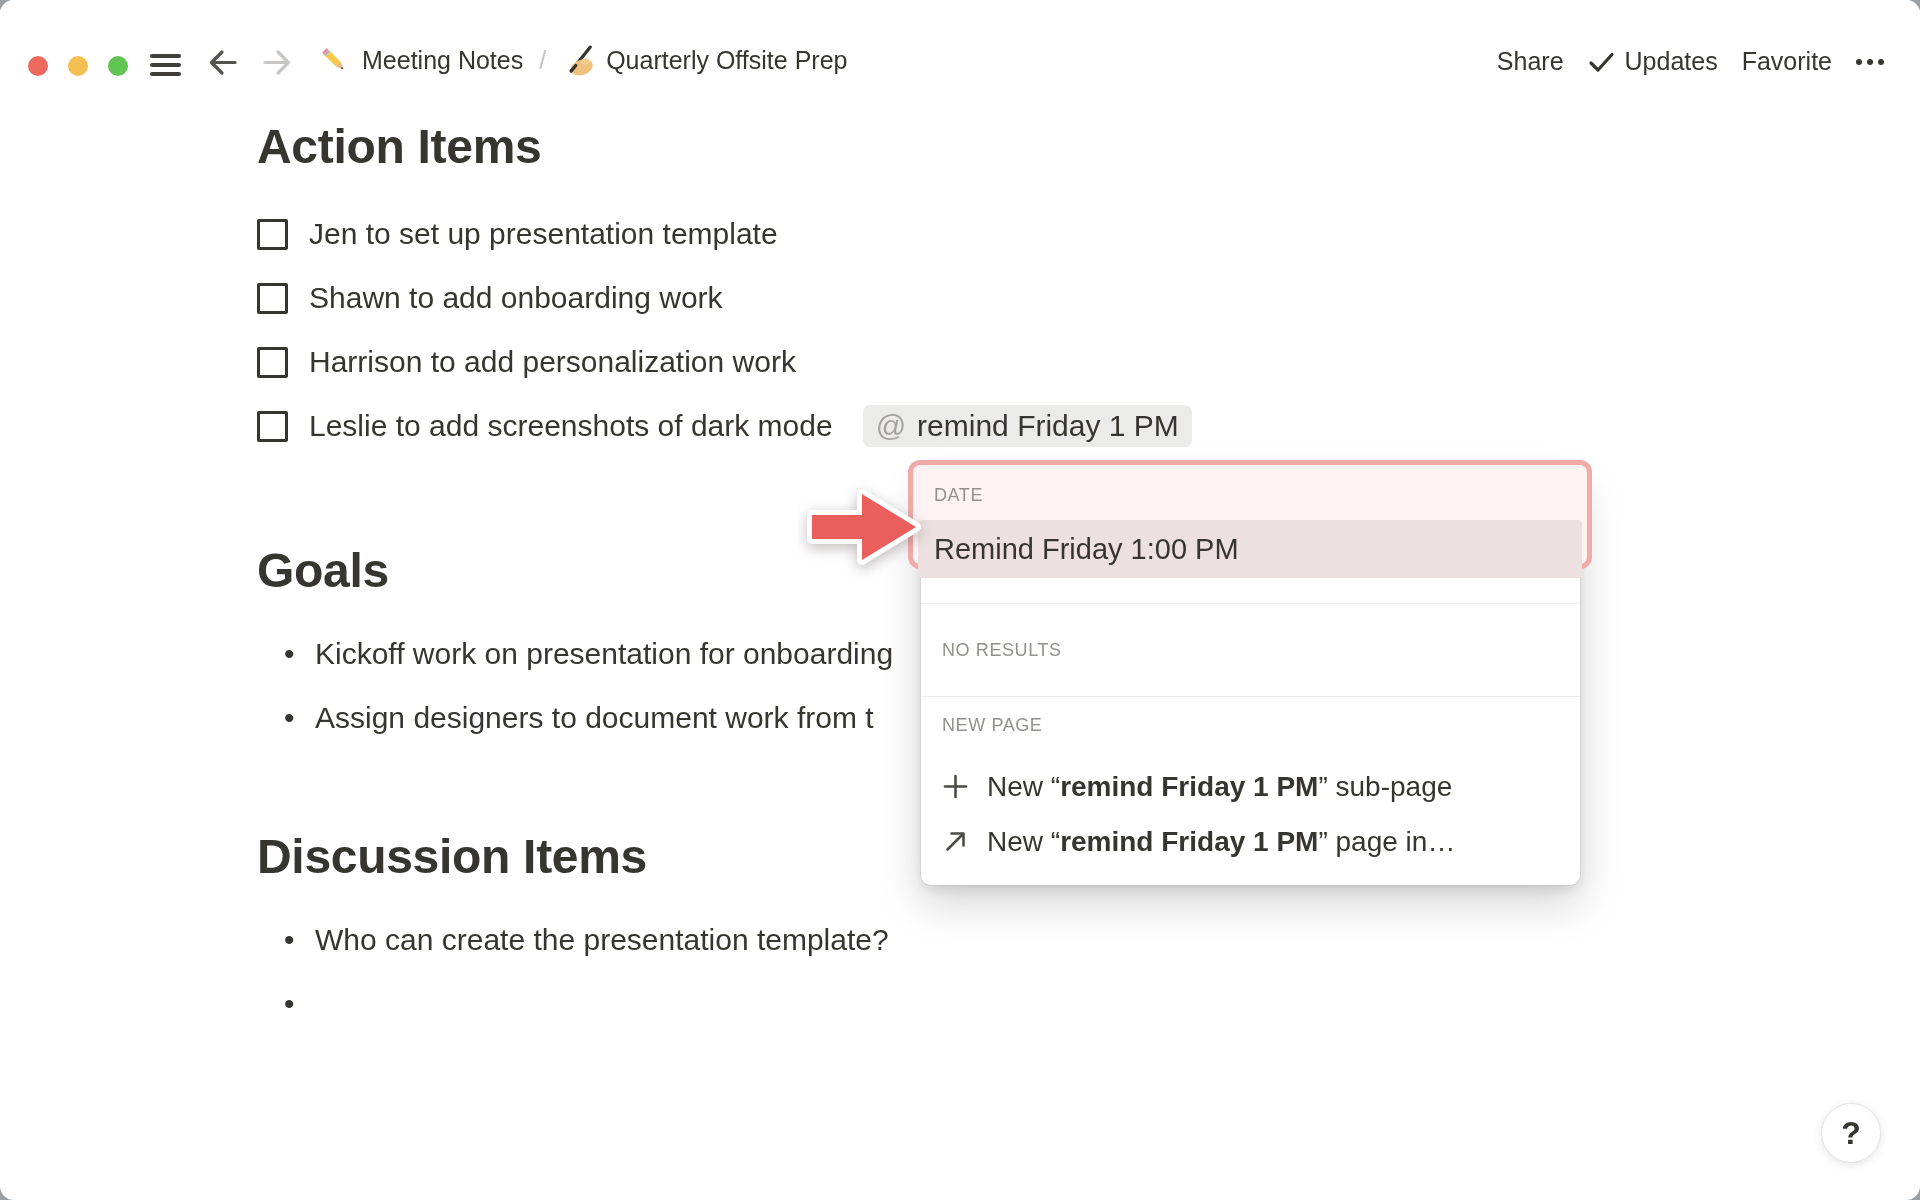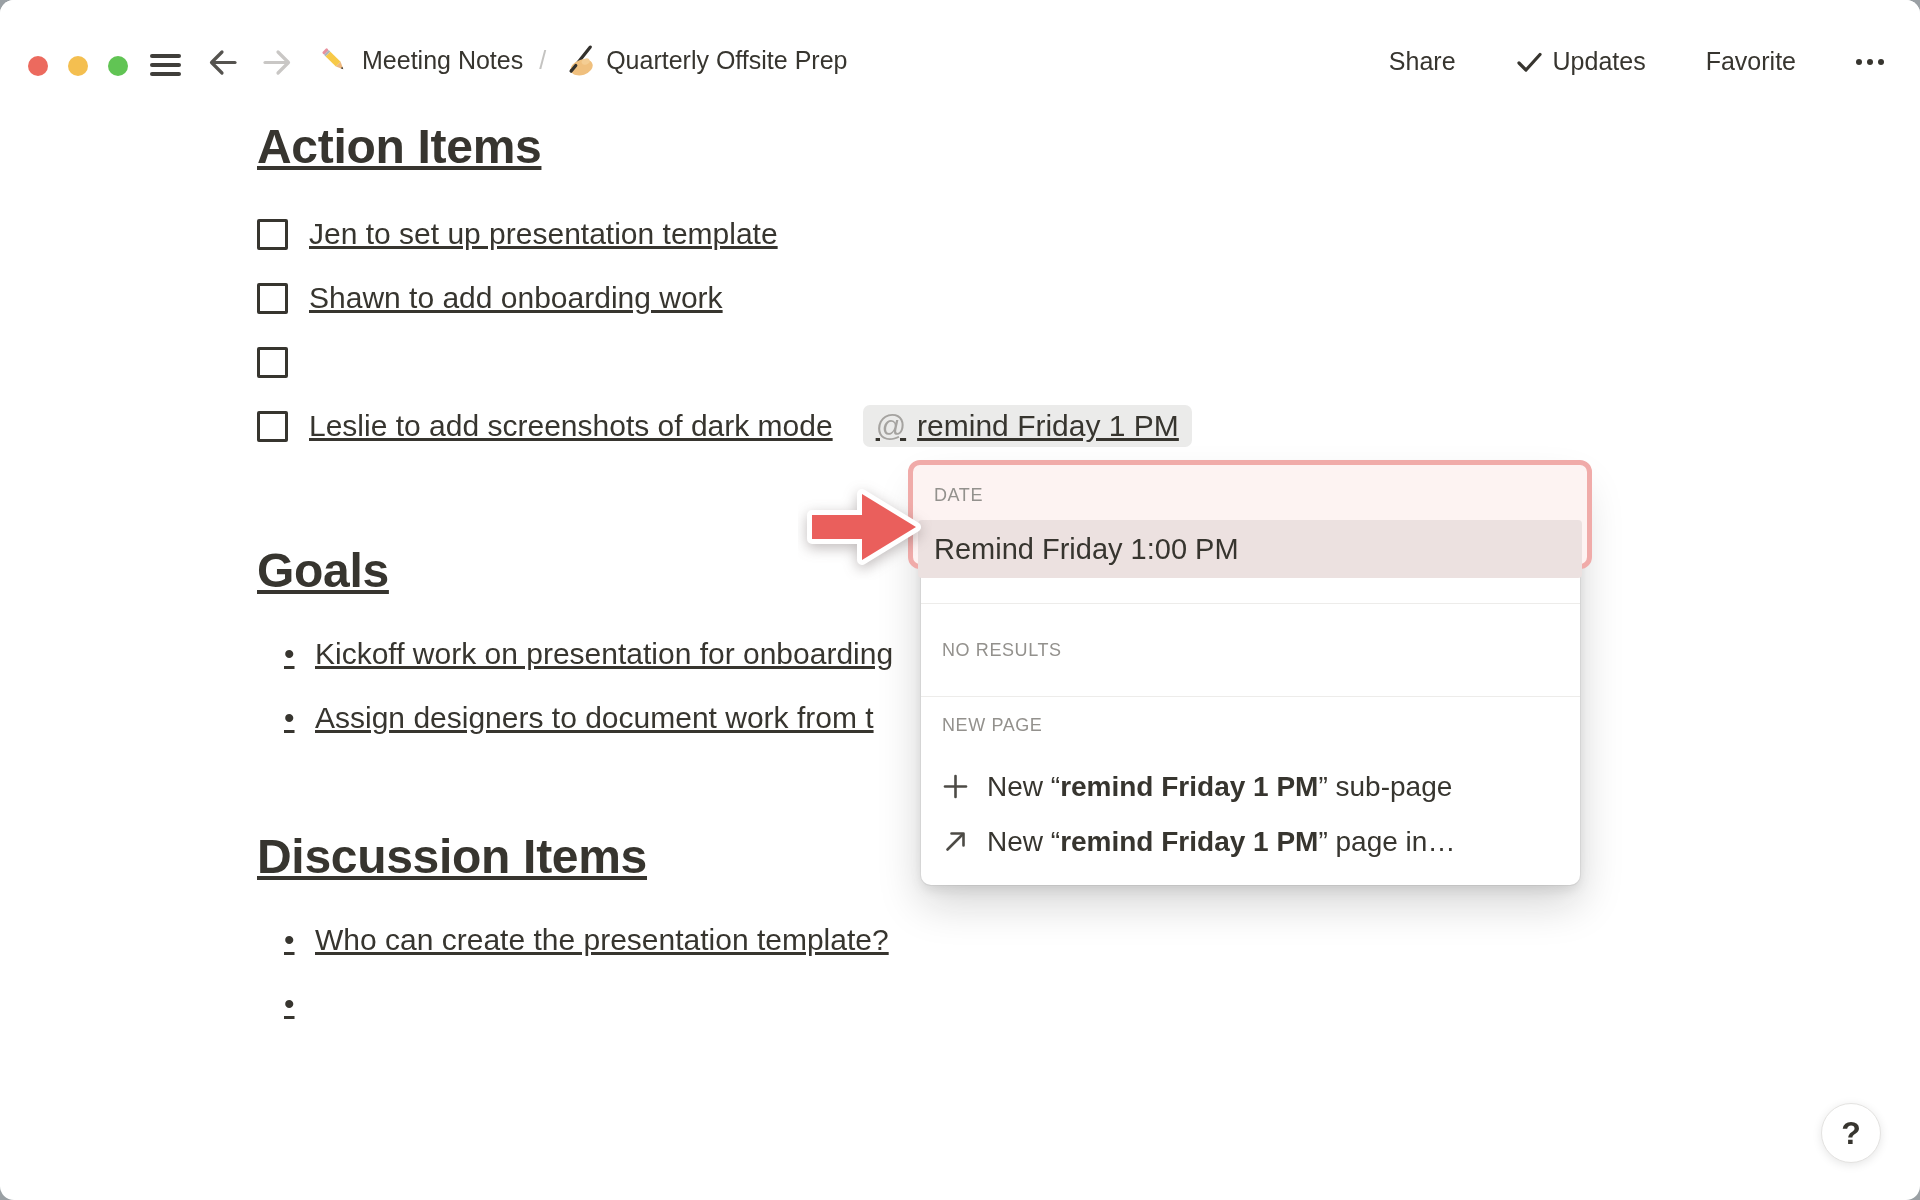--- a/index.html
+++ b/index.html
@@ -25,27 +25,27 @@
   .light { width:20px; height:20px; border-radius:50%; }
   .light.red    { background:#EC6A5E; }
   .light.yellow { background:#F4BF50; }
   .light.green  { background:#61C454; }
   .hamburger { margin-left:22px; width:31px; height:22px; display:flex; flex-direction:column; justify-content:space-between; cursor:pointer; }
   .hamburger span { display:block; height:4px; border-radius:2px; background:#403E3A; }
   .navarrow { margin-left:26px; display:flex; align-items:center; }
   .breadcrumb { display:flex; align-items:center; margin-left:26px; font-size:25px; font-weight:500; }
   .crumb { display:flex; align-items:center; gap:12px; cursor:pointer; }
   .crumb-sep { color:#C4C3C1; margin:0 16px; font-weight:400; }
-  .topbar-right { margin-left:auto; display:flex; align-items:center; gap:60px; font-size:25px; font-weight:500; }
+  .topbar-right { margin-left:auto; display:flex; align-items:center; gap:24px; font-size:25px; font-weight:500; }
   .tb-btn { display:flex; align-items:center; gap:10px; cursor:pointer; }
   .dots { display:flex; gap:5px; align-items:center; padding:4px 0; }
   .dots i { width:6px; height:6px; border-radius:50%; background:#37352F; }
 
   
-  .doc { padding-left:257px;text-decoration:underline; }
+  .doc { padding-left:257px; }
   .h-block {
     font-size:48px; font-weight:700; letter-spacing:-0.3px;
     color:#37352F; line-height:58px;
   }
   .h-action     { margin-top:42px; }
   .h-goals      { margin-top:84px; }
   .h-discussion { margin-top:78px; }
 
   .todo-list { margin-top:26px; }
   .todo-row { height:64px; display:flex; align-items:center; gap:21px; font-size:30px; }
@@ -194,20 +194,21 @@
       <div class="todo-row">
         <div class="checkbox"></div>
         <span>Jen to set up presentation template</span>
       </div>
       <div class="todo-row">
         <div class="checkbox"></div>
         <span>Shawn to add onboarding work</span>
       </div>
       <div class="todo-row">
         <div class="checkbox"></div>
+        <span>Harrison to add personalization work</span>
       </div>
       <div class="todo-row">
         <div class="checkbox"></div>
         <span>Leslie to add screenshots of dark mode</span>
         <span class="mention">
           <span class="at">@</span>
           <span>remind Friday 1 PM</span>
         </span>
       </div>
     </div>

